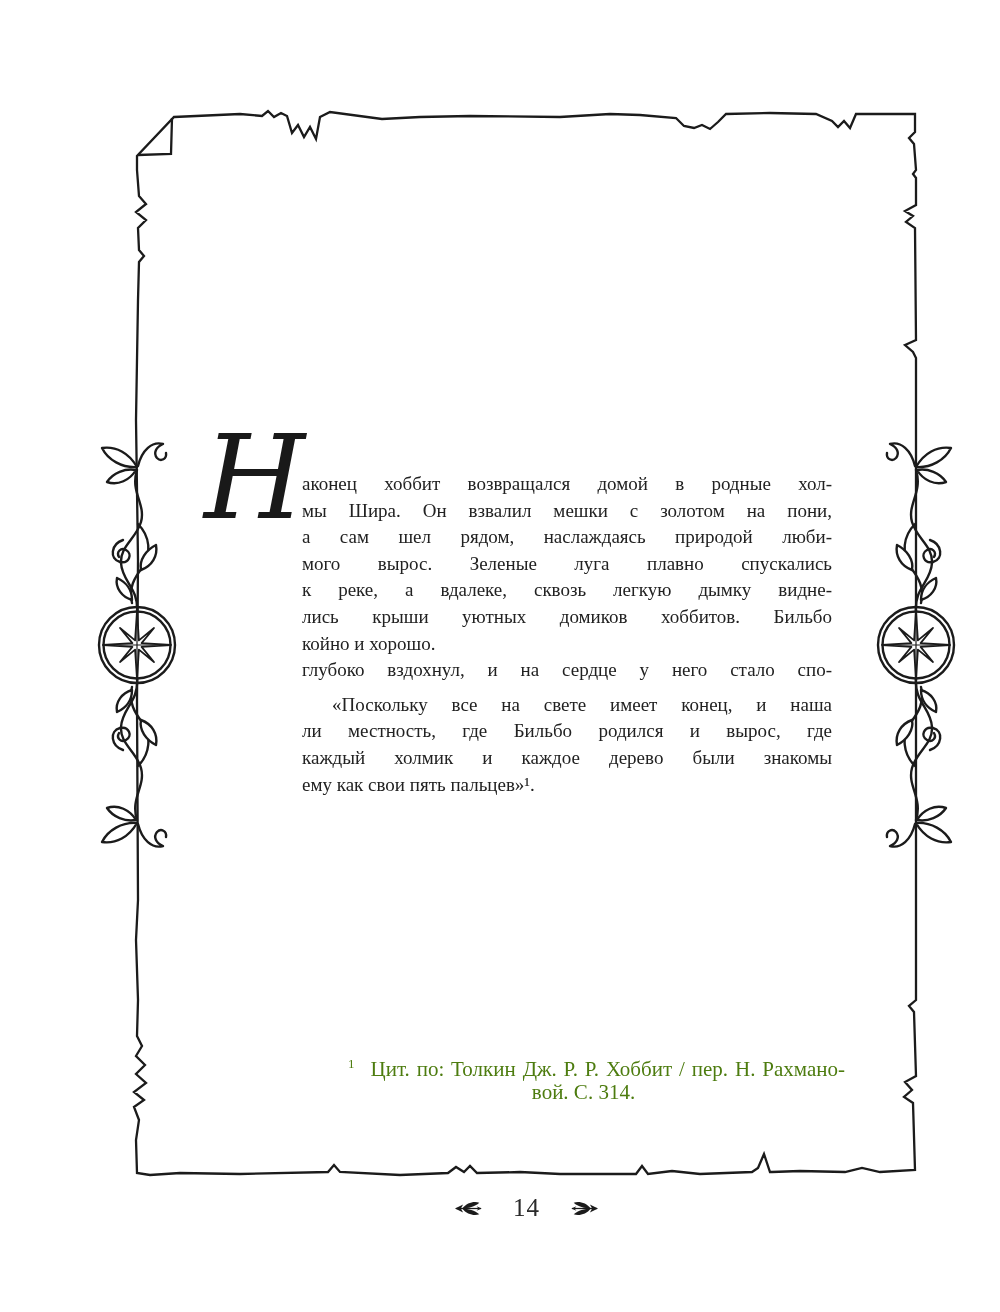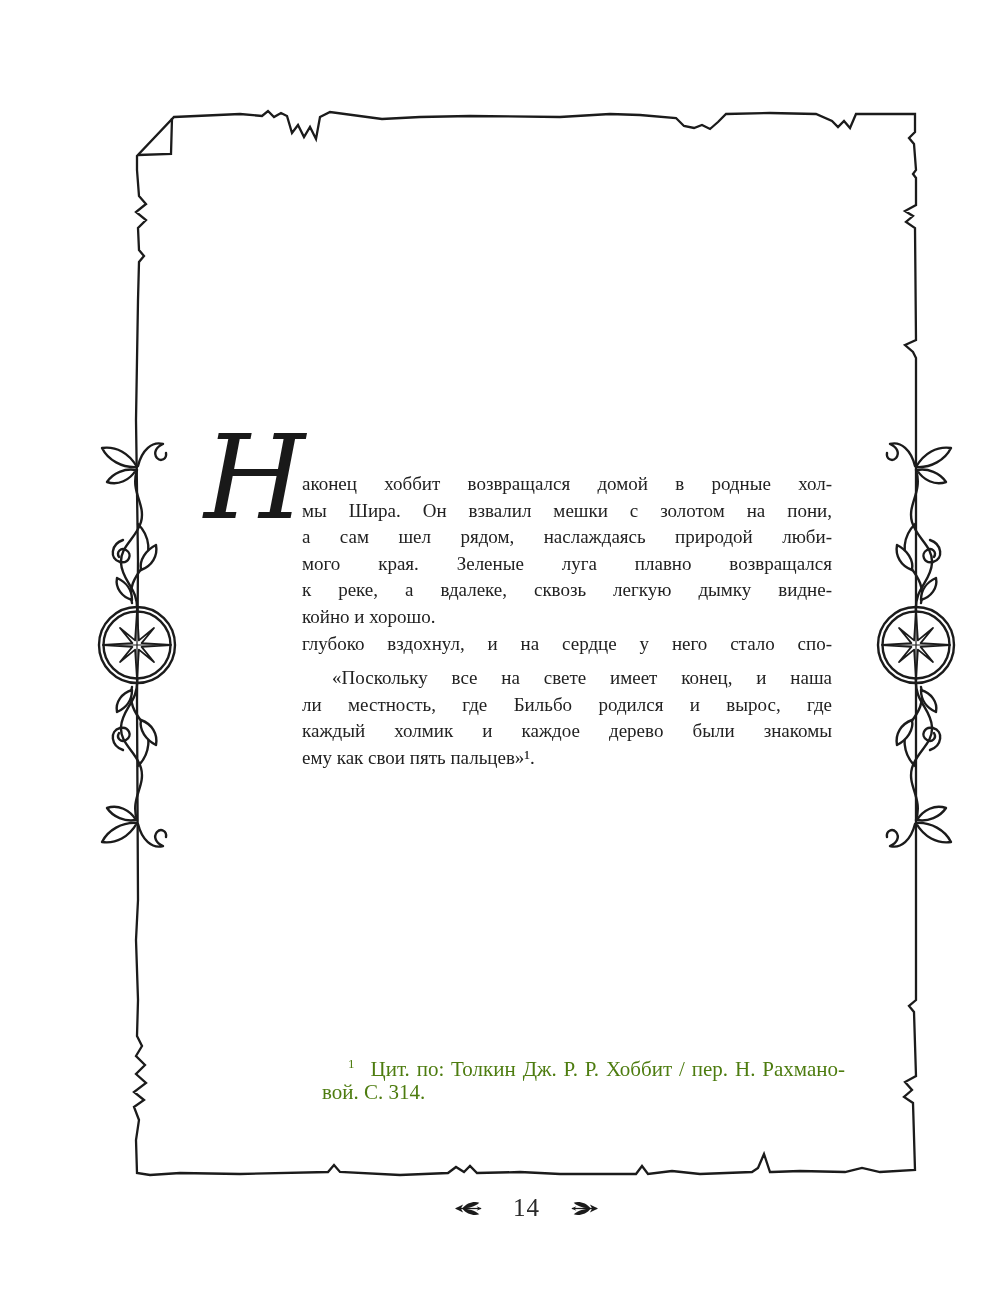--- a/index.html
+++ b/index.html
@@ -57,21 +57,21 @@
     text-align:justify;
     text-align-last:justify;
     text-indent:26px;
     height:29px;
   }
   .fn-first sup{
     font-size:13px;
     vertical-align:super;
     margin-right:16px;
   }
-  .fn-rest{text-align:left;height:29px;}
+  .fn-rest{text-align:center;height:29px;}
 
   
   .footer{
     position:absolute;
     left:137px;top:1194px;
     width:779px;
     display:flex;
     align-items:center;
     justify-content:center;
     gap:31px;
@@ -161,22 +161,23 @@
     </g>
   </svg>
 
   <div class="dropcap">Н</div>
 
   <div class="body-text">
     <div class="para para1">
         <div class="tline">аконец хоббит возвращался домой в родные хол-</div>
         <div class="tline">мы Шира. Он взвалил мешки с золотом на пони,</div>
         <div class="tline">а сам шел рядом, наслаждаясь природой люби-</div>
-        <div class="tline">мого края. Зеленые луга плавно возвращался</div>
+        <div class="tline">мого вырос. Зеленые луга плавно спускались</div>
         <div class="tline">к реке, а вдалеке, сквозь легкую дымку видне-</div>
+        <div class="tline">лись крыши уютных домиков хоббитов. Бильбо</div>
         <div class="tline last">койно и хорошо.</div>
         <div class="tline">глубоко вздохнул, и на сердце у него стало спо-</div>
       </div>
     <div class="para para2">
         <div class="tline">«Поскольку все на свете имеет конец, и наша</div>
         <div class="tline">ли местность, где Бильбо родился и вырос, где</div>
         <div class="tline">каждый холмик и каждое дерево были знакомы</div>
         <div class="tline last">ему как свои пять пальцев»¹.</div>
       </div>
   </div>

